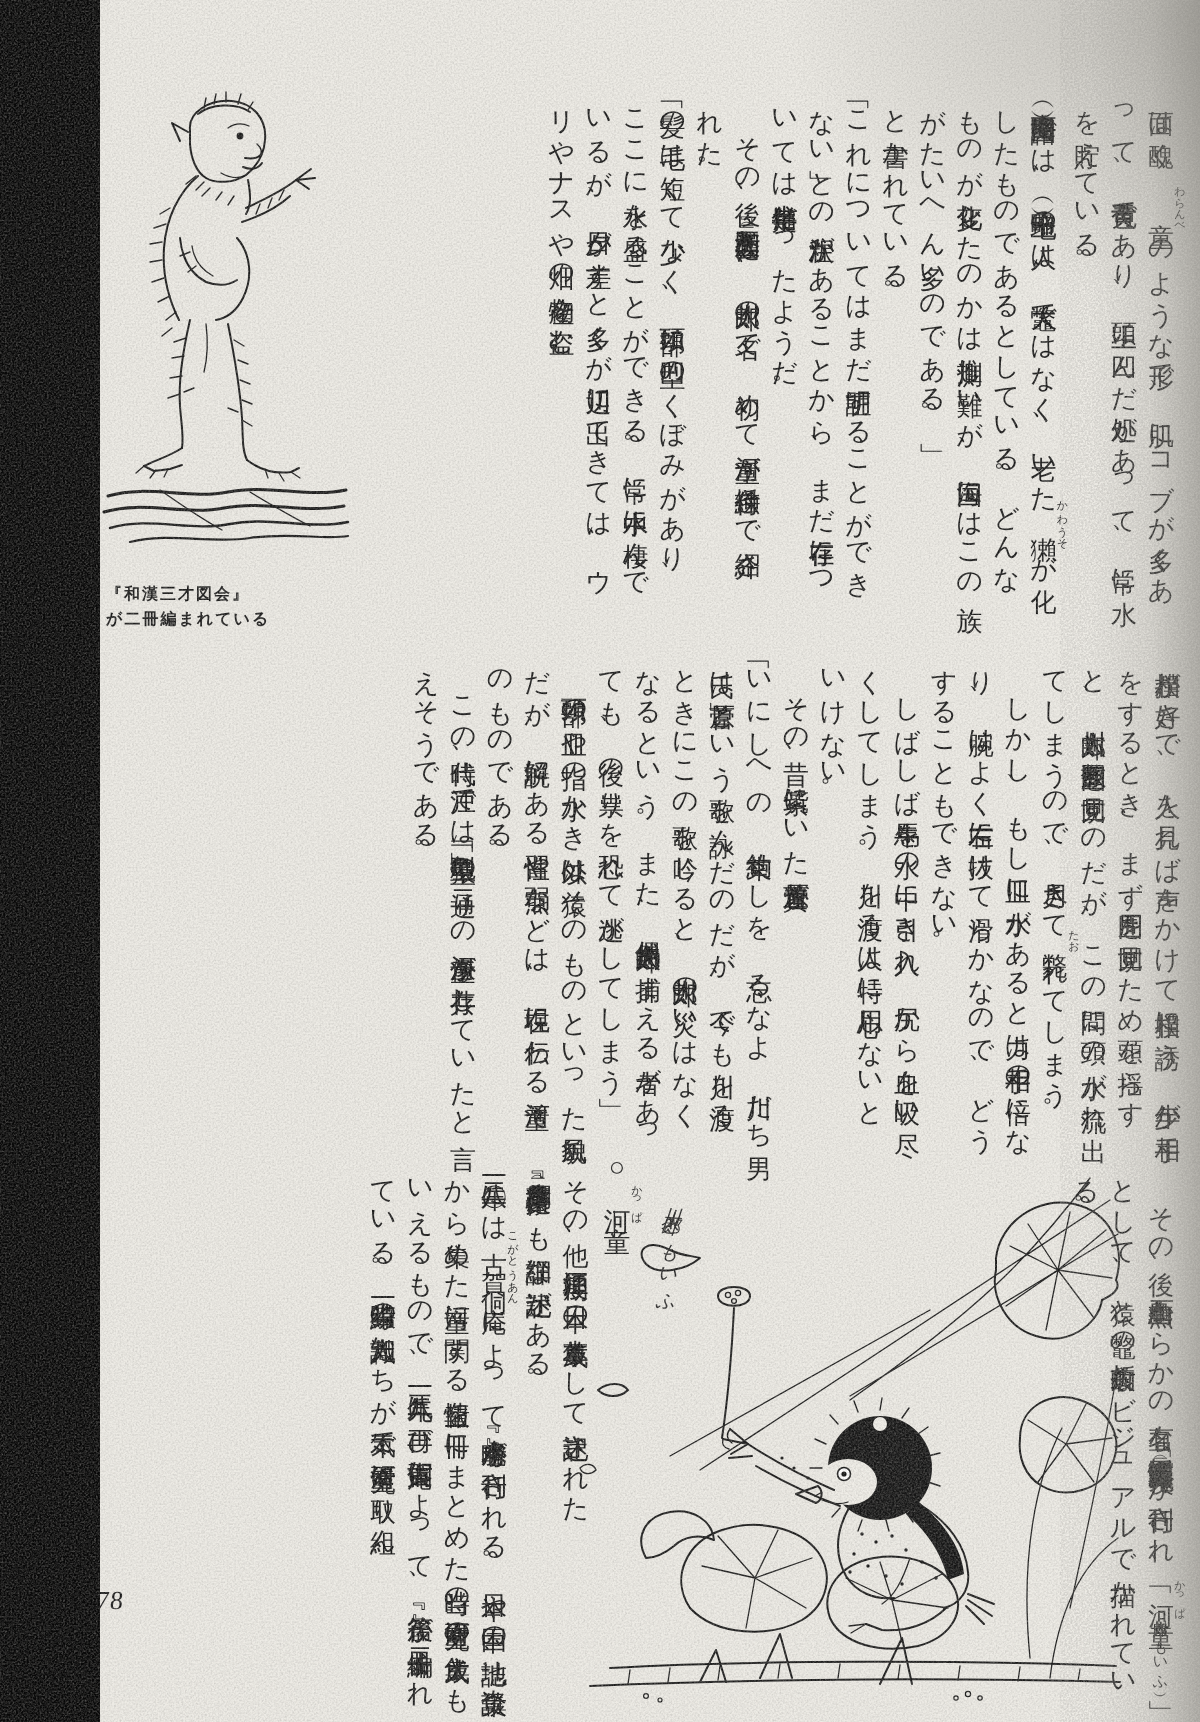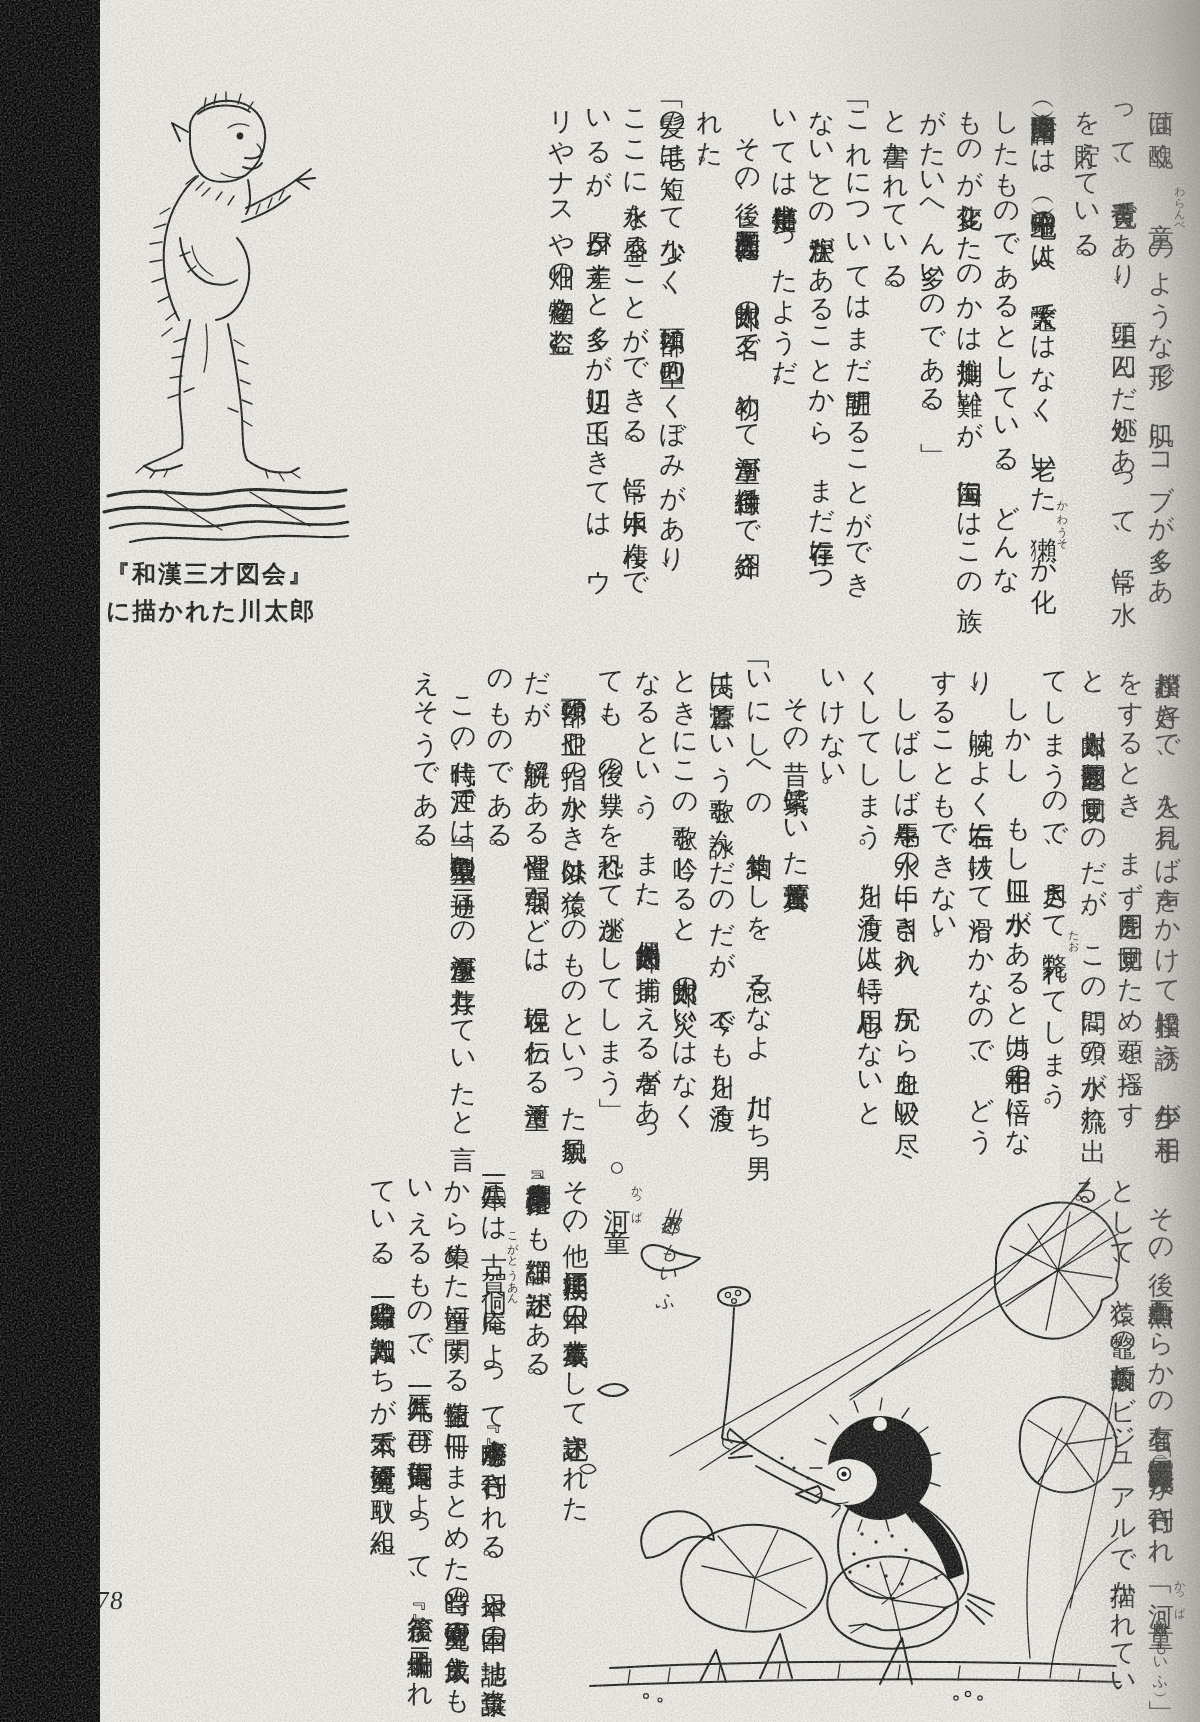--- a/index.html
+++ b/index.html
@@ -18,22 +18,22 @@
   .vtext p.indent{text-indent:1.05em;}
   ruby rt{font-size:11px;letter-spacing:0;}
   .sm{font-size:15px;}
 
   #band-top{right:14px;top:92px;width:842px;height:500px;}
   #band-mid{right:14px;top:652px;width:1086px;height:492px;}
   #band3-right{right:14px;top:1162px;width:248px;height:540px;}
   #band3-header{left:598px;top:1152px;height:260px;font-size:27px;}
   #band3-left{left:100px;top:1162px;width:494px;height:540px;}
 
-  .caption{position:absolute;left:106px;top:556px;width:250px;font-weight:bold;
-           font-size:24px;line-height:1.55;letter-spacing:2px;}
+  .caption{position:absolute;left:106px;top:582px;width:250px;font-weight:bold;
+           font-size:16px;line-height:1.55;letter-spacing:2px;}
   .fig{position:absolute;}
   .fig2-label{position:absolute;left:656px;top:1192px;writing-mode:vertical-rl;
           font-size:19px;font-style:italic;letter-spacing:4px;color:#2a2a2a;transform:rotate(4deg);}
   .page-number{position:absolute;left:96px;top:1586px;font-size:26px;letter-spacing:1px;
           transform:skewX(-6deg);}
   svg .ln{fill:none;stroke:#1c1c1c;stroke-width:2;stroke-linecap:round;stroke-linejoin:round;}
   svg .thin{fill:none;stroke:#1c1c1c;stroke-width:1.3;stroke-linecap:round;}
   svg .fur{fill:none;stroke:#1c1c1c;stroke-width:1.4;stroke-linecap:round;}
 </style>
 </head>
@@ -76,21 +76,21 @@
 
     <path class="ln" style="stroke-width:3" d="M8,408 C48,396 88,412 128,404 C168,396 208,410 246,402"></path>
     <path class="ln" style="stroke-width:3" d="M4,424 C44,412 84,428 124,420 C164,412 204,426 244,418"></path>
     <path class="ln" style="stroke-width:2.4" d="M10,440 C50,428 90,444 130,436 C170,428 210,442 248,434"></path>
     <path class="ln" style="stroke-width:2.2" d="M30,454 C70,444 110,456 150,450 C190,444 224,452 248,448"></path>
     <path class="thin" d="M60,402 C80,416 100,430 122,442 M150,404 C170,416 190,428 210,438"></path>
   </svg>
 
   <div class="caption">
     <div>『和漢三才図会』</div>
-    <div>に描かれた川太郎</div>
+    <div>が二冊編まれている</div>
   </div>
 
   <svg class="fig" style="left:550px;top:1138px;" width="578" height="572" viewBox="0 0 578 572">
 
     <path class="thin" d="M560,62 L150,332 M568,96 L300,258 M540,40 C480,120 430,170 300,262 M120,318 L380,172"></path>
     <path class="thin" d="M520,470 C540,380 556,300 566,240 M480,520 C470,420 486,340 512,290 M500,540 C510,460 540,420 568,400"></path>
 
     <path class="ln" d="M446,120 C450,84 488,58 524,66 C560,74 576,108 566,142 C572,152 560,158 552,162 C548,188 516,208 486,198 C458,190 440,160 446,132 Z"></path>
     <path class="thin" d="M508,132 L460,108 M508,132 L478,86 M508,132 L520,74 M508,132 L556,92 M508,132 L562,140 M508,132 L544,180 M508,132 L496,192 M508,132 L456,168"></path>
 

